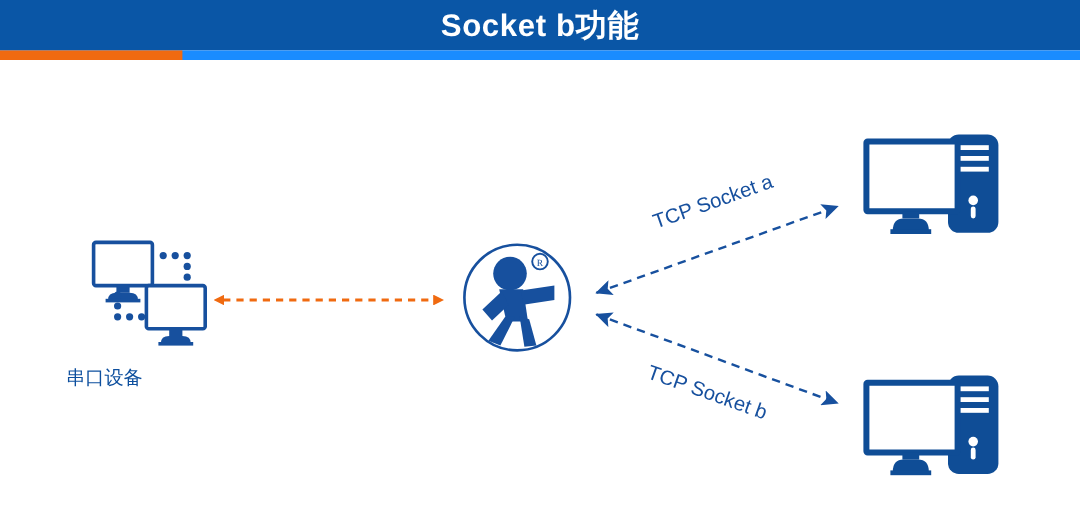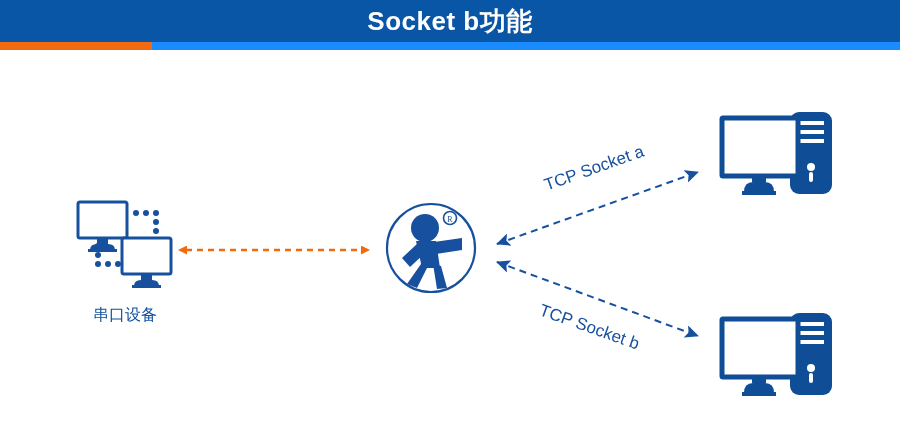--- a/index.html
+++ b/index.html
@@ -65,21 +65,21 @@
     width: 900px;
     height: 437px;
   }
 
   
   .dev-label {
     position: absolute;
     left: 55px;
     top: 305px;
     width: 140px;
-    text-align: center;
+    text-align: left;
     color: #0d4f9e;
     font-size: 16px;
     font-family: "Liberation Sans", sans-serif;
     white-space: nowrap;
   }
   .link-label {
     position: absolute;
     color: #17509e;
     font-size: 17px;
     font-family: "Liberation Sans", sans-serif;

